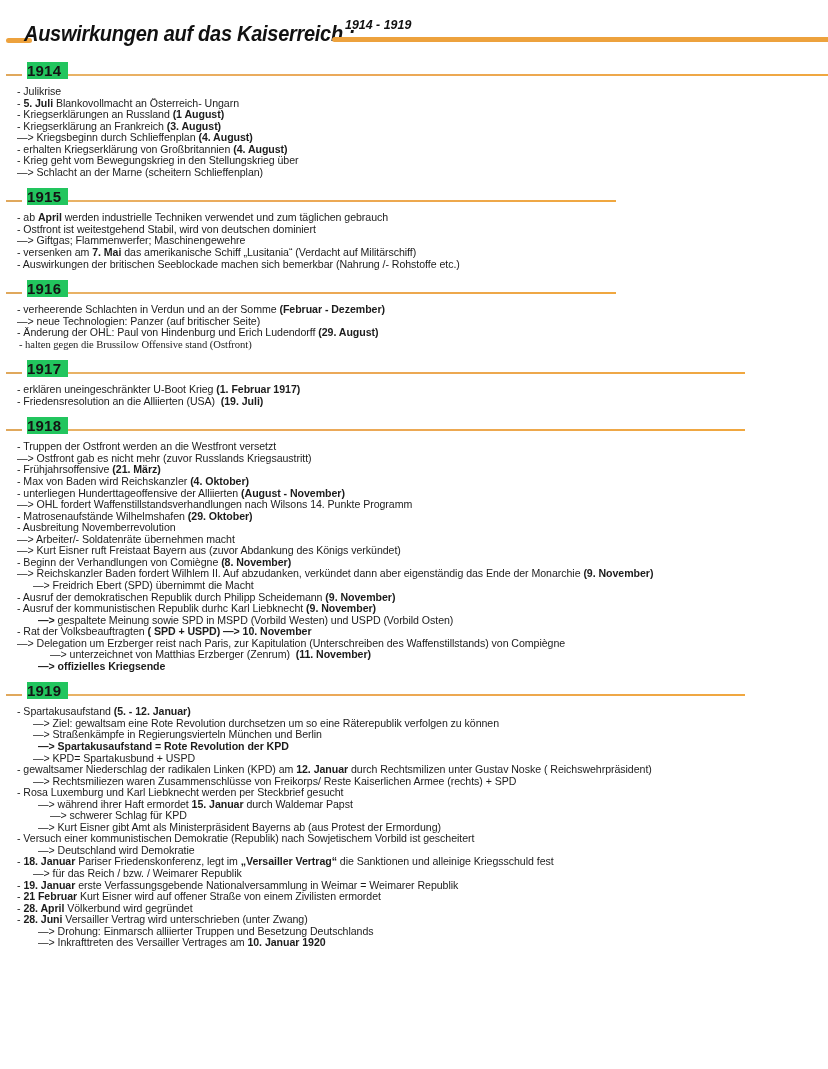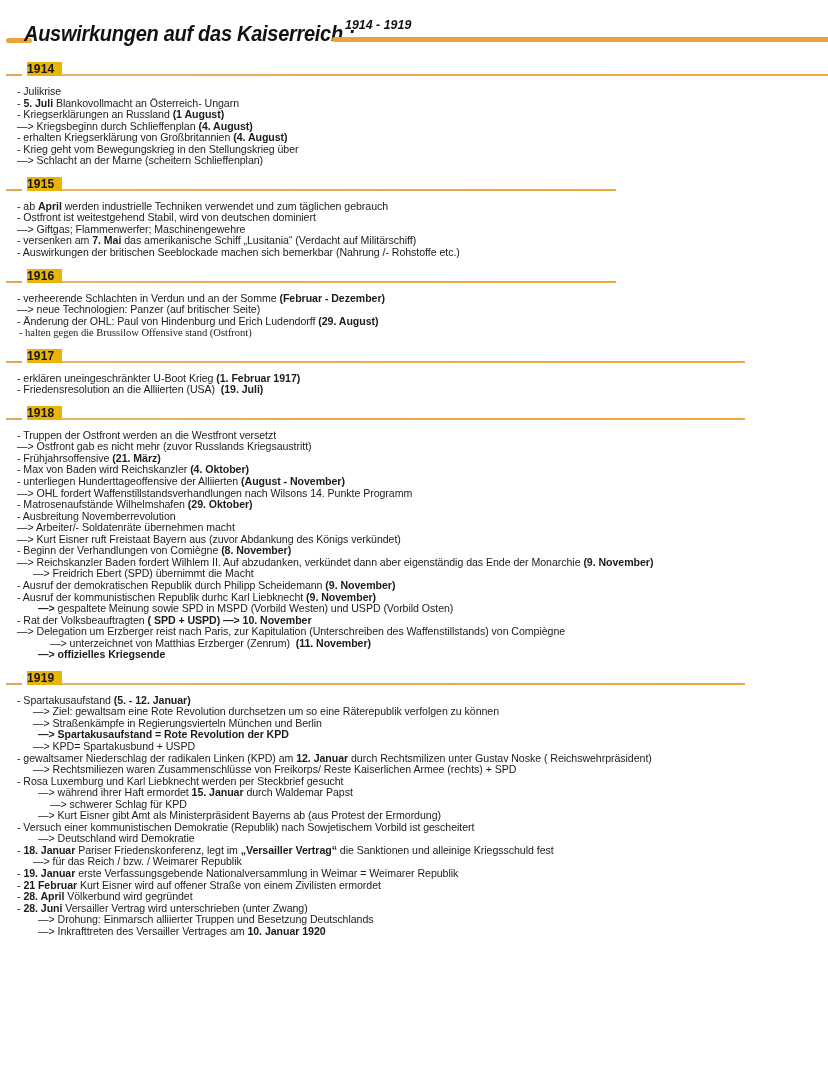--- a/index.html
+++ b/index.html
@@ -79,25 +79,25 @@
     left: 6px;
     top: 12px;
     width: 16px;
     height: 2px;
     background: #e0a85c;
   }
   .year-label {
     position: absolute;
     left: 27px;
     top: 0px;
-    font-size: 12px;
+    font-size: 15px;
     font-weight: bold;
     letter-spacing: 0.2px;
     color: #141414;
-    background: #eab308;
+    background: #22c55e;
     padding-right: 7px;
     z-index: 2;
   }
   .year-line {
     position: absolute;
     top: 12px;
     height: 2px;
     background: linear-gradient(to right, #e8b468 0%, #eba95a 40%, #f0a73f 100%);
     z-index: 1;
   }
@@ -138,20 +138,21 @@
     <div class="year-block">
       <div class="year-head">
         <span class="year-dash"></span>
         <span class="year-line" style="left: 27px; width: 801px;"></span>
         <span class="year-label">1914</span>
       </div>
       <ul class="entries">
         <li class="lvl0">- Julikrise</li>
         <li class="lvl0">- <b>5. Juli</b> Blankovollmacht an Österreich- Ungarn</li>
         <li class="lvl0">- Kriegserklärungen an Russland <b>(1 August)</b></li>
+        <li class="lvl0">- Kriegserklärung an Frankreich <b>(3. August)</b></li>
         <li class="lvl0">—&gt; Kriegsbeginn durch Schlieffenplan <b>(4. August)</b></li>
         <li class="lvl0">- erhalten Kriegserklärung von Großbritannien <b>(4. August)</b></li>
         <li class="lvl0">- Krieg geht vom Bewegungskrieg in den Stellungskrieg über</li>
         <li class="lvl0">—&gt; Schlacht an der Marne (scheitern Schlieffenplan)</li>
       </ul>
       <div class="sec-spacer"></div>
     </div>
     <div class="year-block">
       <div class="year-head">
         <span class="year-dash"></span>

